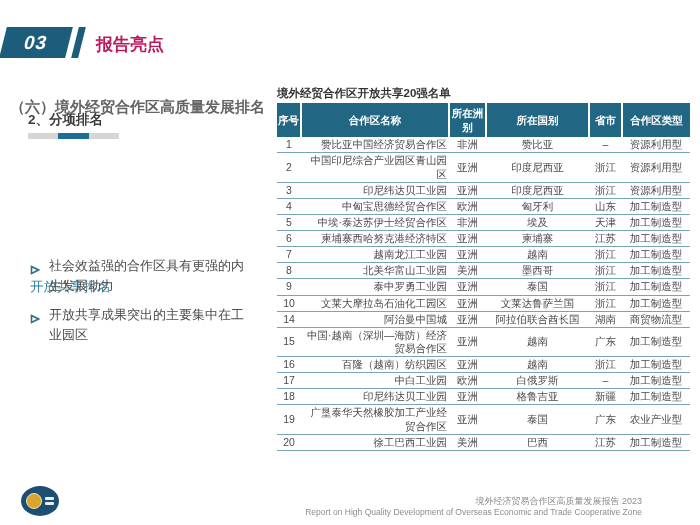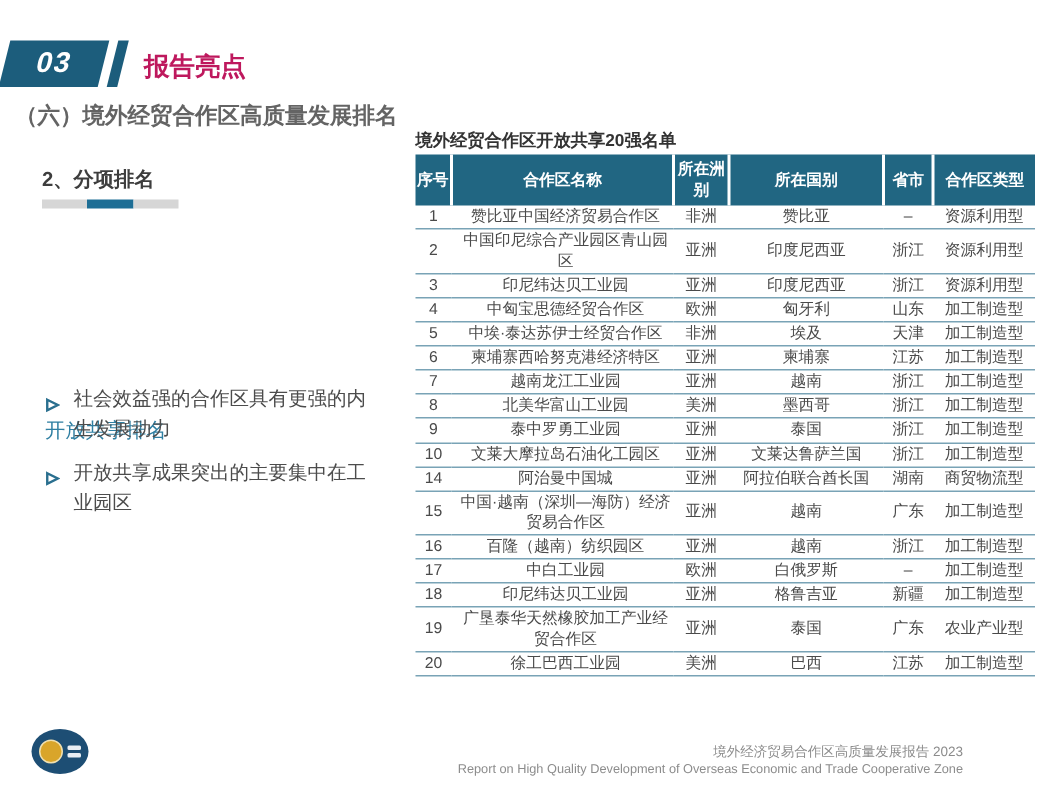--- a/index.html
+++ b/index.html
@@ -8,21 +8,21 @@
 
   
   .banner-shape{position:absolute;left:3px;top:27px;width:66px;height:31px;background:#1c5d7c;
                 transform:skewX(-14deg);display:flex;align-items:center;justify-content:center;}
   .banner-num{color:#ffffff;font-size:19px;font-weight:bold;letter-spacing:1px;}
   .banner-stripe{position:absolute;left:75px;top:27px;width:7px;height:31px;background:#1c5d7c;
                  transform:skewX(-14deg);}
   .banner-title{position:absolute;left:96px;top:33px;font-size:17px;font-weight:bold;color:#be185d;}
 
   
-  .page-subtitle{position:absolute;left:10px;top:68px;margin:0;font-size:15px;font-weight:bold;color:#646464;}
+  .page-subtitle{position:absolute;left:10px;top:98px;margin:0;font-size:15px;font-weight:bold;color:#646464;}
   .subsection-title{position:absolute;left:28px;top:111px;font-size:13.5px;font-weight:bold;color:#3d3d3d;}
   .progress{position:absolute;left:28px;top:133px;height:6px;display:flex;}
   .progress .seg{height:6px;}
   .seg-gray{background:#d6d6d6;width:30px;}
   .seg-blue{background:#1d6e95;width:31px;}
 
   
   .panel-heading{position:absolute;left:30px;top:234px;font-size:13.5px;font-weight:normal;color:#2f7fa2;margin-top:44px;}
   .bullet-list{position:absolute;left:30px;top:256px;width:222px;margin:0;padding:0;list-style:none;}
   .bullet-list li{display:flex;gap:9px;font-size:13px;color:#4c4c4c;line-height:20px;margin-bottom:9px;}
@@ -30,21 +30,21 @@
 
   
   .table-title{position:absolute;left:277px;top:86px;width:413px;
                font-size:11.5px;font-weight:bold;color:#333333;}
   .rank-table{position:absolute;left:277px;top:103px;width:413px;border-collapse:collapse;table-layout:fixed;}
   .rank-table th{background:#216682;color:#ffffff;font-weight:bold;font-size:10.5px;
                  padding:3px 1px;border-left:2px solid #ffffff;line-height:1.35;text-align:center;}
   .rank-table th:first-child{border-left:none;}
   .rank-table td{font-size:10.5px;color:#4a4a4a;padding:1px 2px;text-align:center;
                  border-bottom:1px solid #79a3b6;line-height:1.25;}
-  .rank-table td.name{text-align:center;padding-left:6px;}
+  .rank-table td.name{text-align:right;padding-left:6px;}
 
   
   .footer{position:absolute;right:58px;top:495px;text-align:right;color:#8c8c8c;}
   .footer .cn{font-size:9px;line-height:12px;}
   .footer .en{font-size:8.5px;line-height:11px;}
 
   
   .logo{position:absolute;left:21px;top:486px;width:38px;height:30px;border-radius:50%;
         background:#1d4e74;}
   .logo .gold{position:absolute;left:5px;top:7px;width:16px;height:16px;border-radius:50%;

